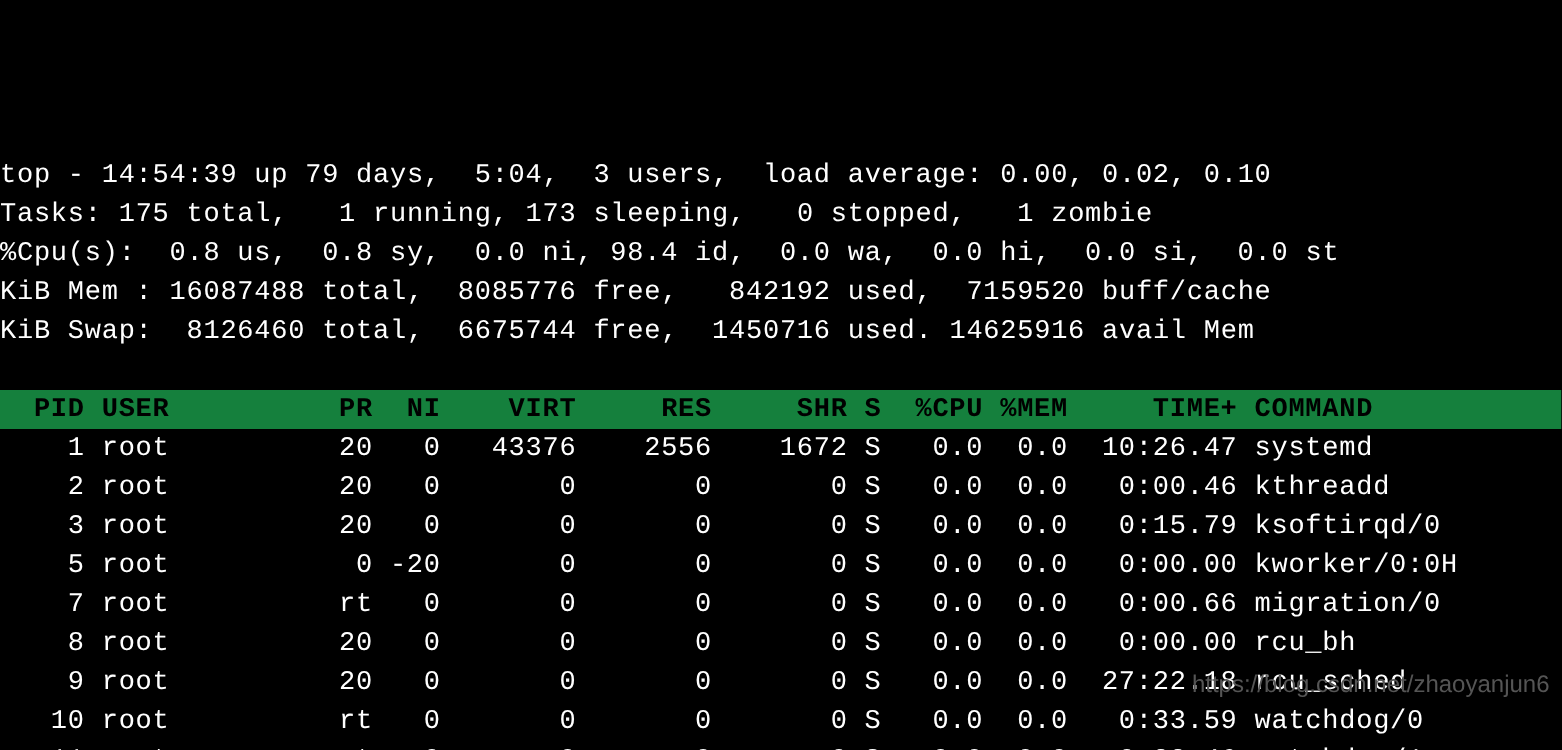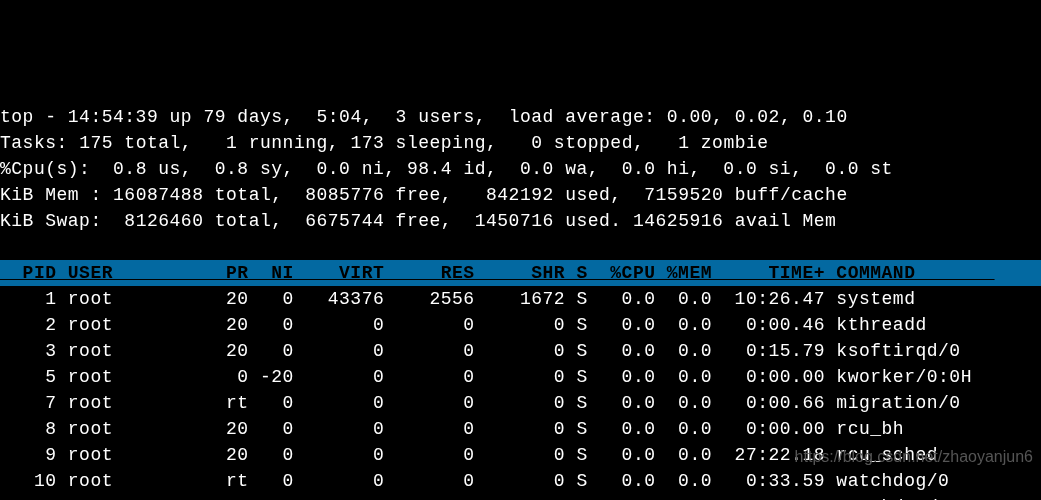--- a/index.html
+++ b/index.html
@@ -9,21 +9,21 @@
     font-family: "Courier New", Courier, monospace;
     font-size: 18px;
     line-height: 26px;
     white-space: pre;
     overflow: hidden;
     width: 1041px;
     height: 500px;
     letter-spacing: 0.5px;
   }
   .bold { font-weight: normal; }
-  .header-row { background: #0369a1; color: #000; font-weight: bold; text-decoration: underline; }
+  .header-row { background: #15803d; color: #000; font-weight: bold; }
   .watermark {
     position: absolute;
     right: 8px;
     bottom: 30px;
     color: #555;
     font-size: 16px;
     font-family: sans-serif;
     letter-spacing: 0;
     white-space: nowrap;
   }

